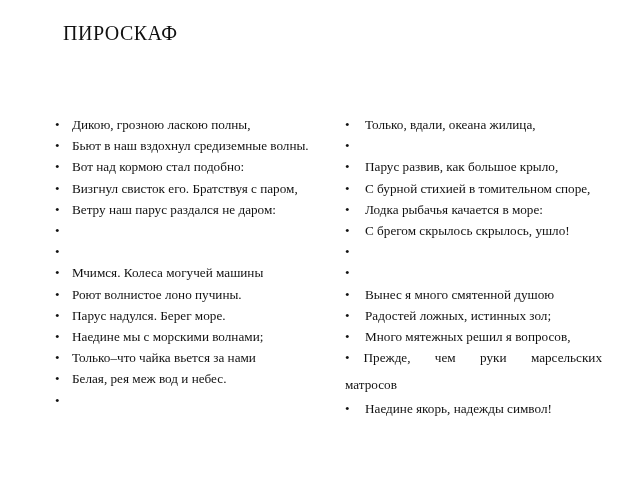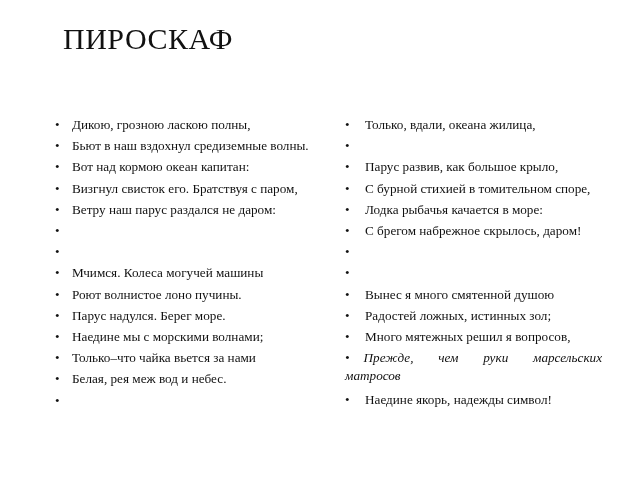--- a/index.html
+++ b/index.html
@@ -1,59 +1,59 @@
 <!DOCTYPE html>
 <html><head>
 <meta charset="utf-8">
 <style>
   html, body { margin:0; padding:0; background:#ffffff; }
   body { width:640px; height:480px; position:relative; overflow:hidden;
          font-family:"Liberation Serif","DejaVu Serif",serif; color:#111; }
-  .title { position:absolute; left:63px; top:22px; font-size:30px; letter-spacing:0.5px; font-weight:normal; margin:0; }
+  .title { position:absolute; left:63px; top:22px; font-size:20px; letter-spacing:0.5px; font-weight:normal; margin:0; }
   .col { position:absolute; top:114px; margin:0; padding:0; list-style:none; font-size:13.2px; }
   .col.left { left:55px; width:270px; }
   .col.right { left:345px; width:257px; }
   .col li { position:relative; line-height:21.2px; min-height:21.2px; padding-left:17px; }
   .col.right li { padding-left:20px; }
   .col li .bullet { position:absolute; left:0; top:0; font-size:13px; }
-  .col li.justify { text-align:justify; text-align-last:justify; padding-left:0; line-height:18px;font-style:italic; }
+  .col li.justify { text-align:justify; text-align-last:justify; padding-left:0; line-height:18px; }
   .col li.justify .bullet { position:static; margin-right:14px; }
-  .col li.justify .cont { display:block; text-align:center; text-align-last:left; line-height:18px; margin-top:0; }
+  .col li.justify .cont { display:block; text-align:center; text-align-last:left; line-height:18px; margin-top:9px; }
   .col li.justify .firstline { display:block; text-align:justify; text-align-last:justify; }
   .col li.spaced-after { margin-bottom:4px; }
 </style>
 </head>
 <body>
 
 <h1 class="title">ПИРОСКАФ</h1>
 
 <ul class="col left">
   <li><span class="bullet">•</span><span>Дикою, грозною ласкою полны,</span></li>
   <li><span class="bullet">•</span><span>Бьют в наш вздохнул средиземные волны.</span></li>
-  <li><span class="bullet">•</span><span>Вот над кормою океан капитан:</span></li>
+  <li><span class="bullet">•</span><span>Вот над кормою стал подобно:</span></li>
   <li><span class="bullet">•</span><span>Визгнул свисток его. Братствуя с паром,</span></li>
   <li><span class="bullet">•</span><span>Ветру наш парус раздался не даром:</span></li>
   <li><span class="bullet">•</span></li>
   <li><span class="bullet">•</span><span></span></li>
   <li><span class="bullet">•</span><span>Мчимся. Колеса могучей машины</span></li>
   <li><span class="bullet">•</span><span>Роют волнистое лоно пучины.</span></li>
   <li><span class="bullet">•</span><span>Парус надулся. Берег море.</span></li>
   <li><span class="bullet">•</span><span>Наедине мы с морскими волнами;</span></li>
   <li><span class="bullet">•</span><span>Только–что чайка вьется за нами</span></li>
   <li><span class="bullet">•</span><span>Белая, рея меж вод и небес.</span></li>
   <li><span class="bullet">•</span><span></span></li>
 </ul>
 
 <ul class="col right">
   <li><span class="bullet">•</span><span>Только, вдали, океана жилица,</span></li>
   <li><span class="bullet">•</span></li>
   <li><span class="bullet">•</span><span>Парус развив, как большое крыло,</span></li>
   <li><span class="bullet">•</span><span>С бурной стихией в томительном споре,</span></li>
   <li><span class="bullet">•</span><span>Лодка рыбачья качается в море:</span></li>
-  <li><span class="bullet">•</span><span>С брегом набрежное скрылось, даром!</span></li>
+  <li><span class="bullet">•</span><span>С брегом скрылось скрылось, ушло!</span></li>
   <li><span class="bullet">•</span><span></span></li>
   <li><span class="bullet">•</span></li>
   <li><span class="bullet">•</span><span>Вынес я много смятенной душою</span></li>
   <li><span class="bullet">•</span><span>Радостей ложных, истинных зол;</span></li>
   <li><span class="bullet">•</span><span>Много мятежных решил я вопросов,</span></li>
   <li class="justify spaced-after" style="padding-top:2px;">
     <span class="firstline"><span class="bullet">•</span><span>Прежде, чем руки марсельских</span></span>
     <span class="cont">матросов</span>
   </li>
   <li><span class="bullet">•</span><span>Наедине якорь, надежды символ!</span></li>

